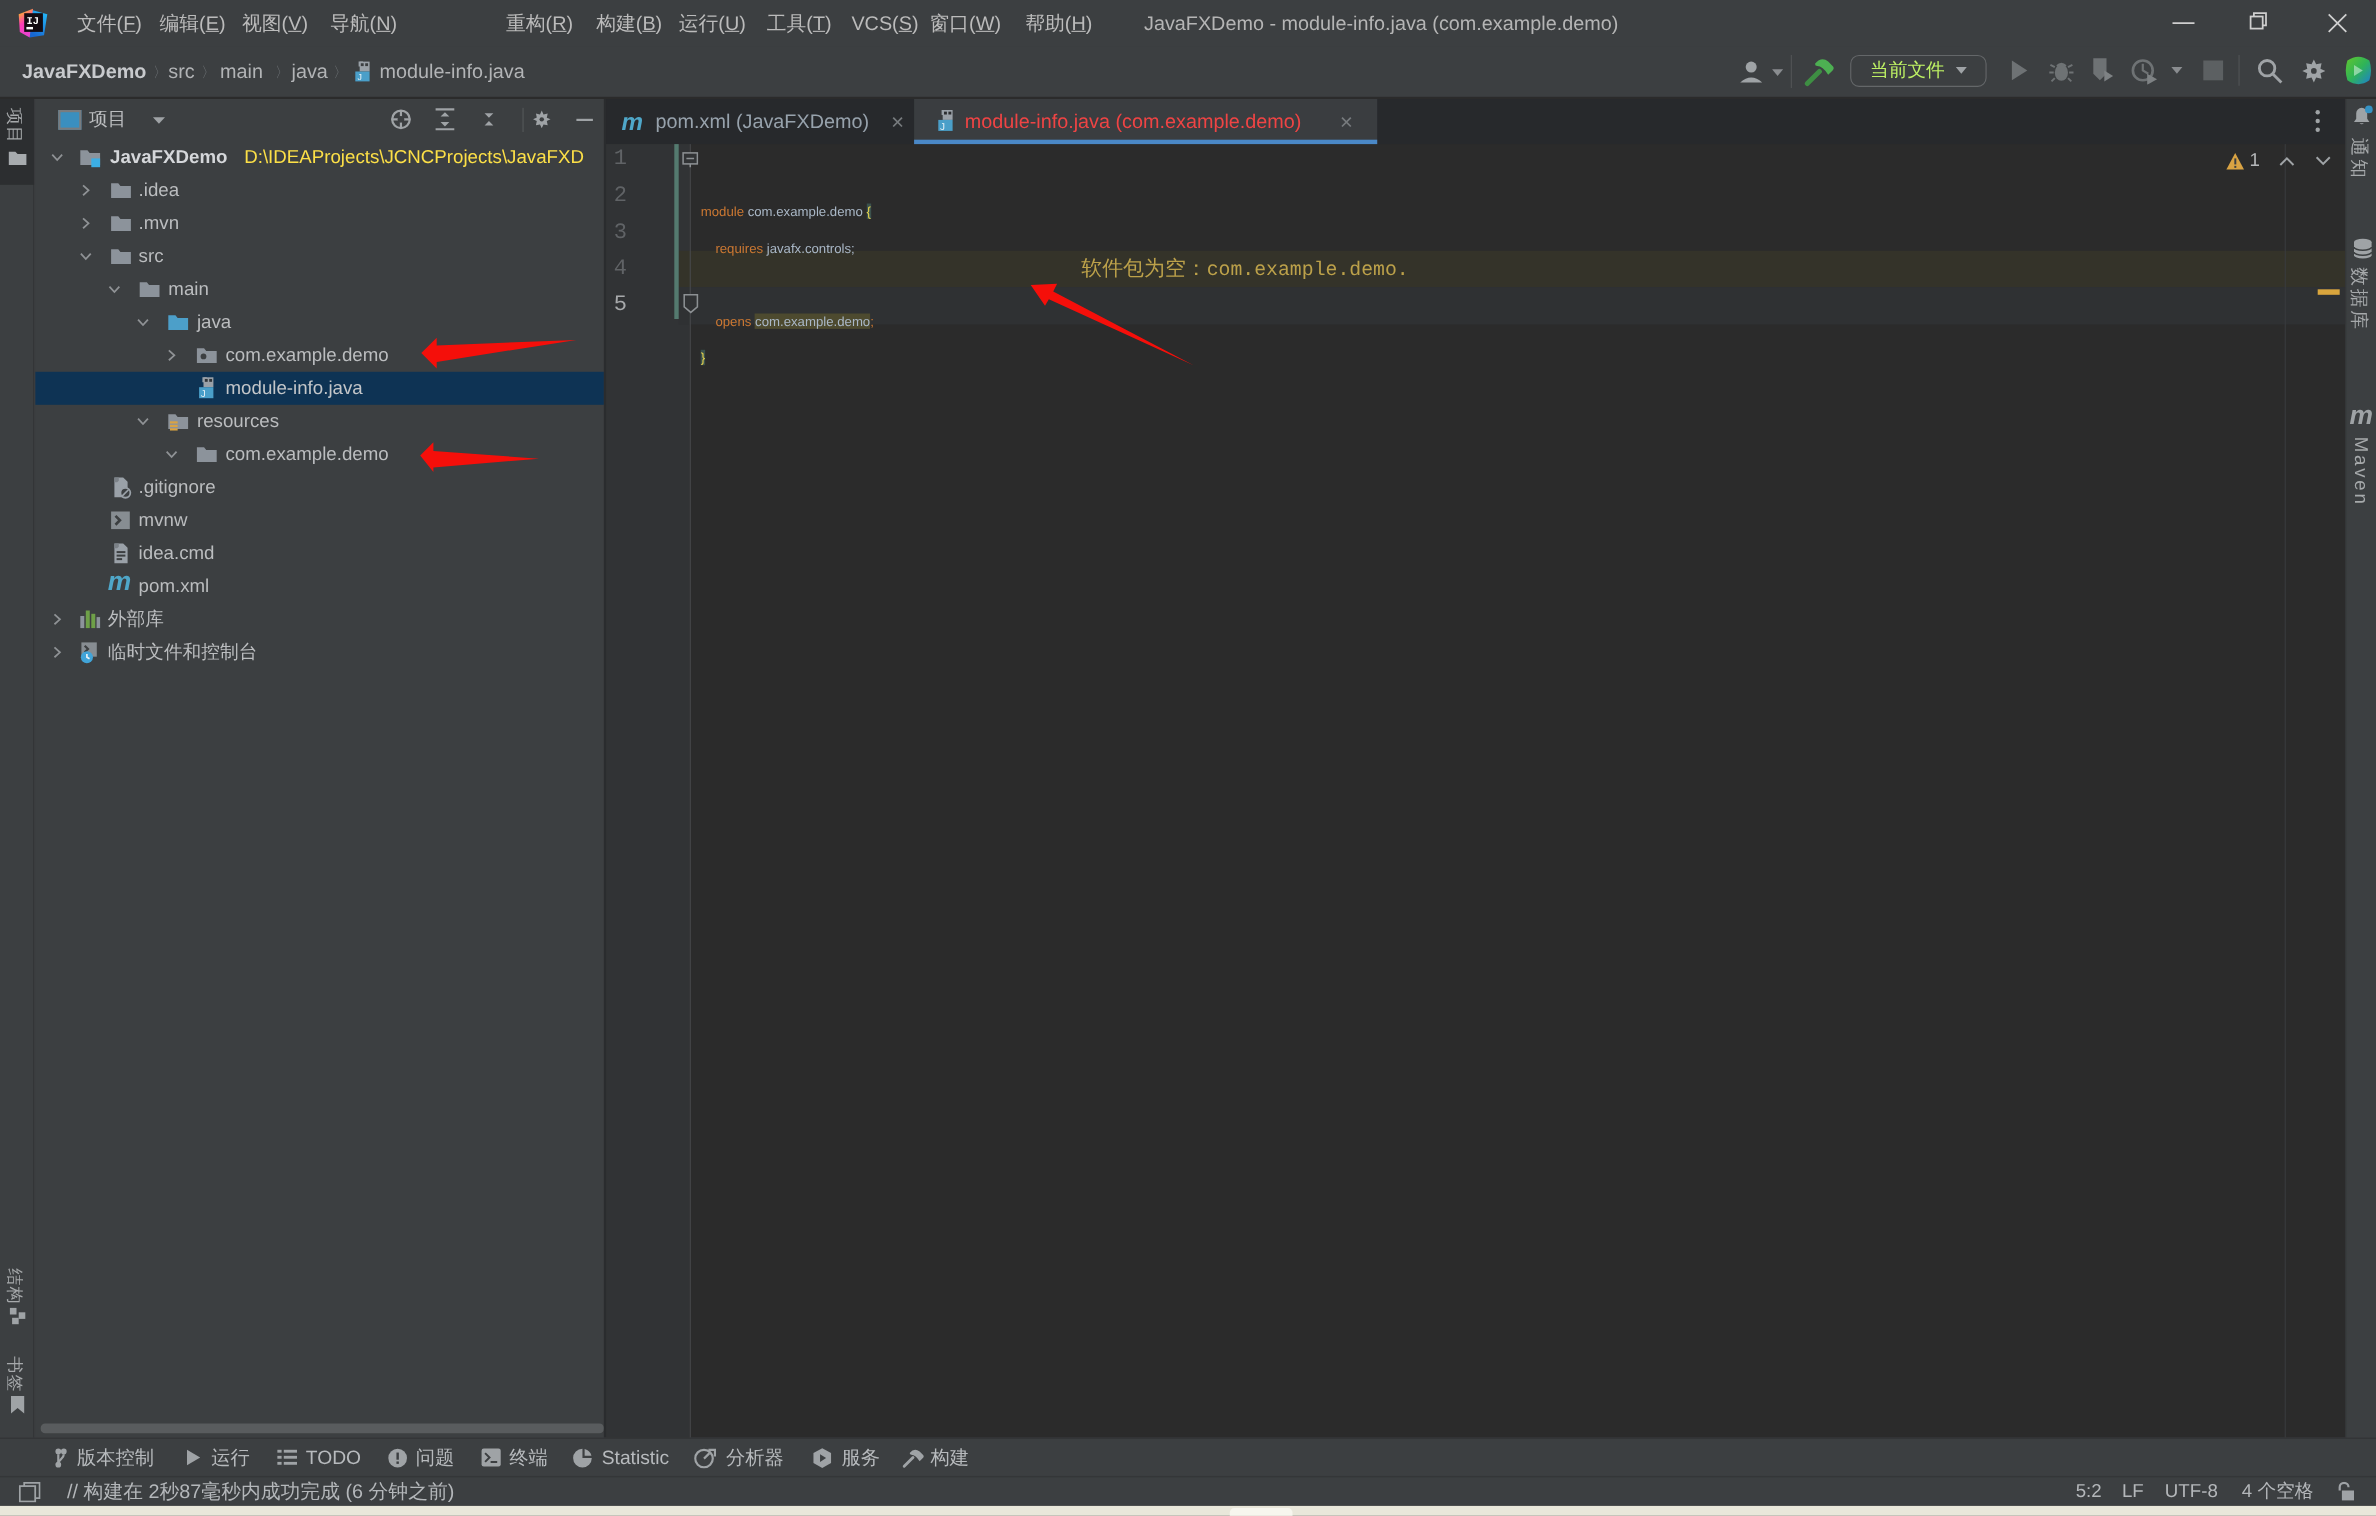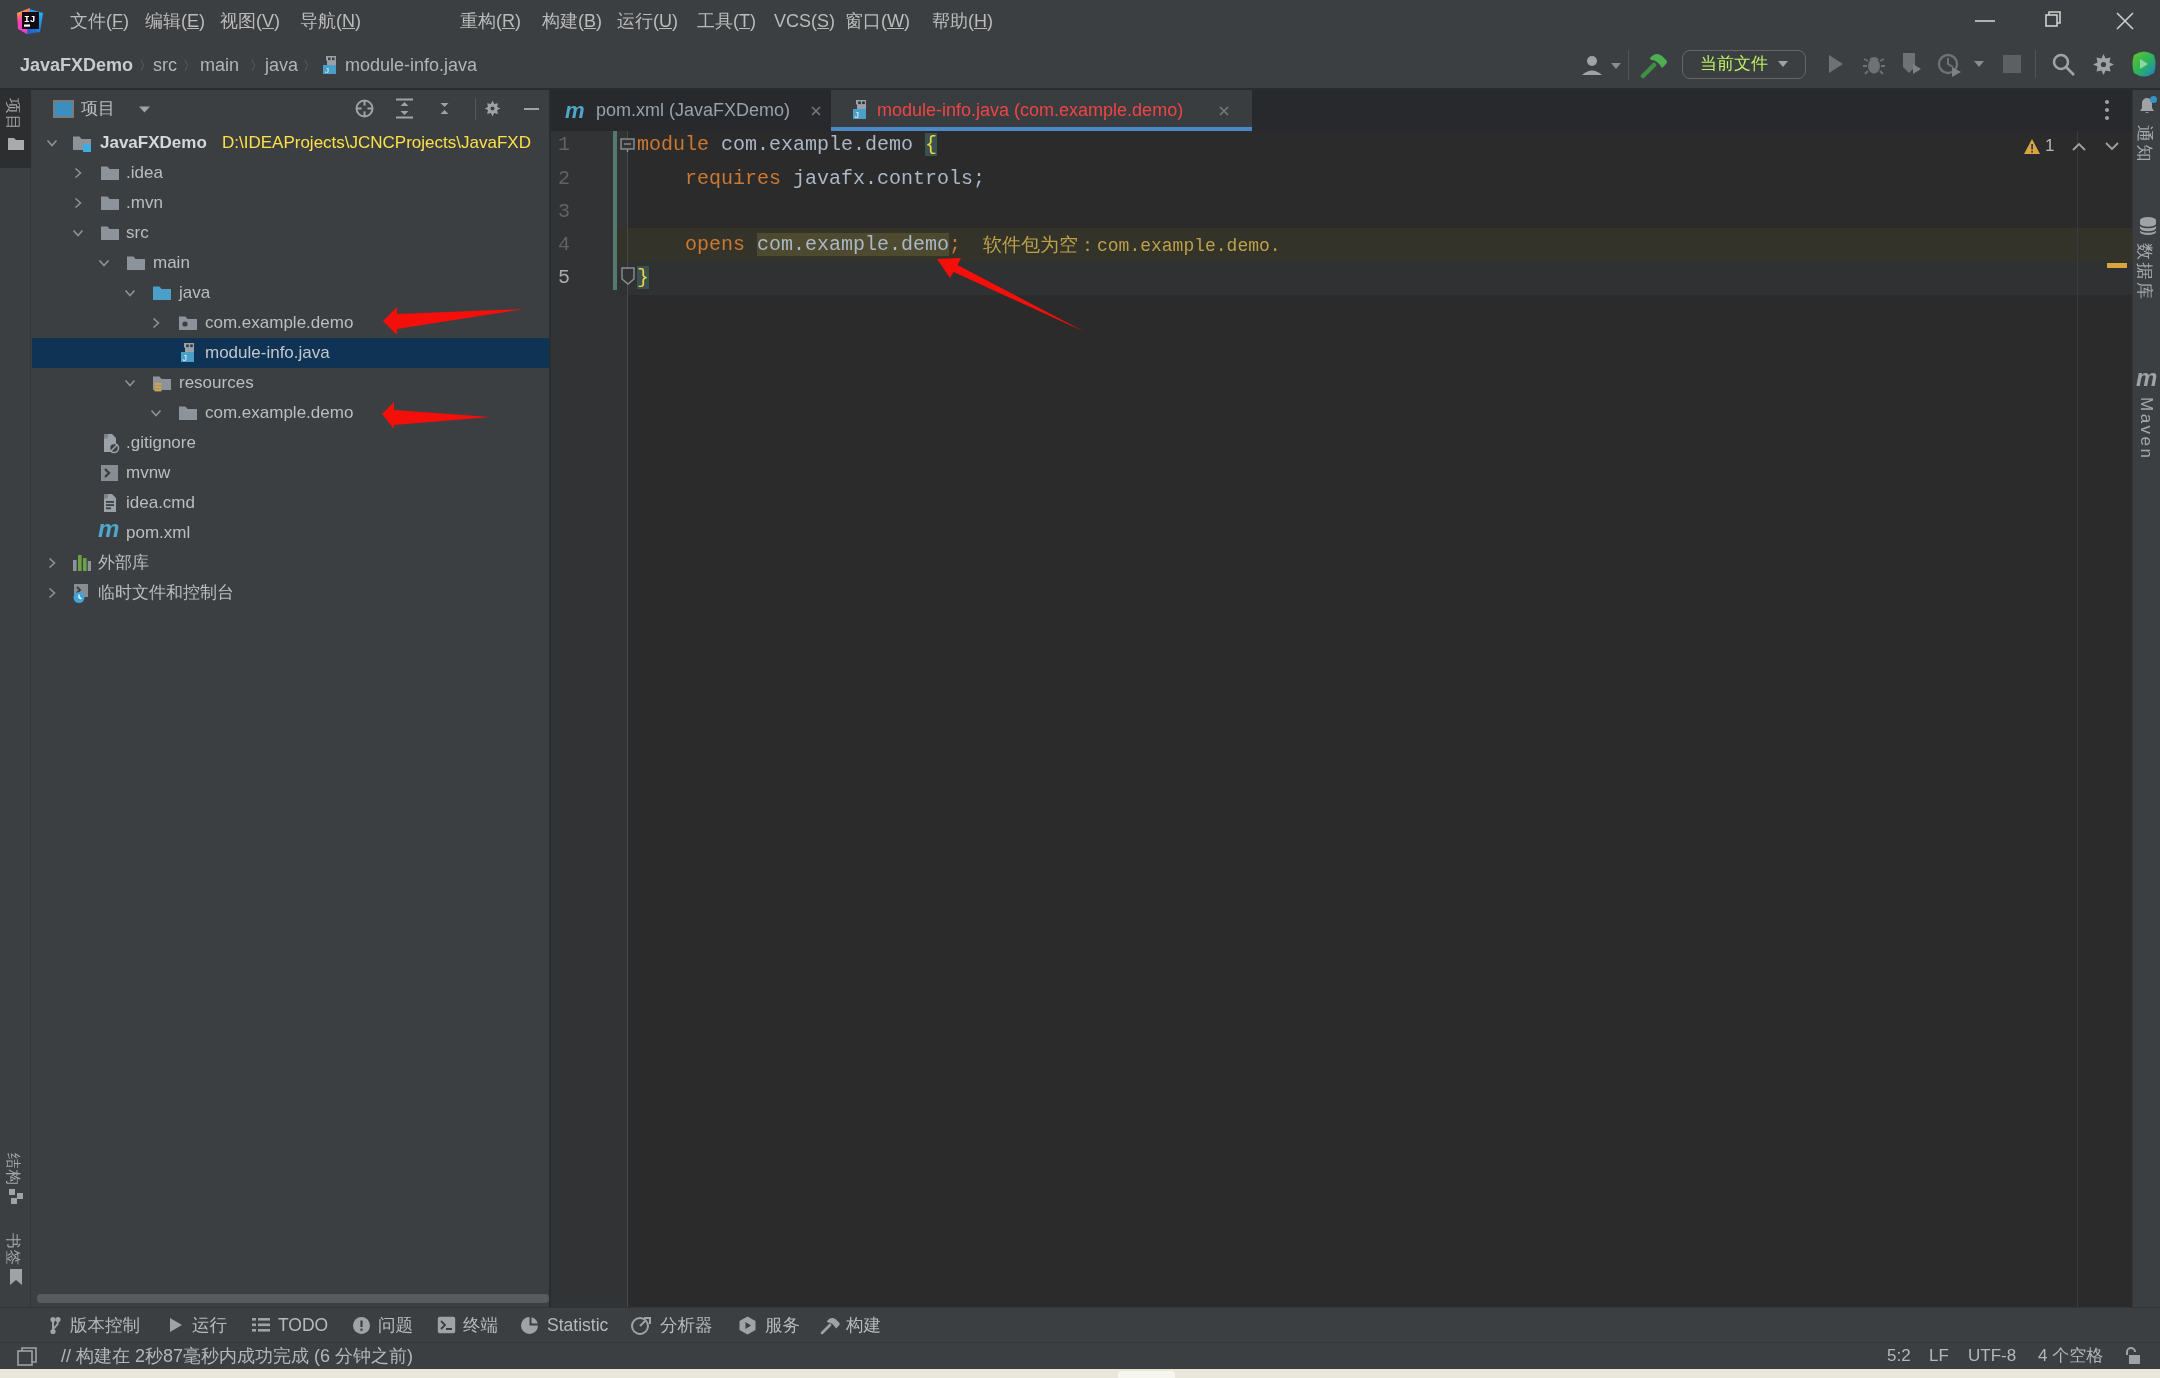--- a/index.html
+++ b/index.html
@@ -26,21 +26,21 @@
   .treerow { position:absolute; left:0; width:517px; height:30px; line-height:30px; color:#bbbdbf; font-size:17px; white-space:nowrap; }
   .treerow .nm { vertical-align:middle; }
   .chev { position:absolute; top:9px; width:12px; height:12px; }
   .ticon { position:absolute; top:4px; width:22px; height:22px; }
   #sep-panel { position:absolute; left:549px; top:90px; width:2px; height:1217px; background:#2a2c2e; }
   
   #editor { position:absolute; left:551px; top:90px; width:1581px; height:1217px; background:#2b2b2b; }
   #tabbar { position:absolute; left:0; top:0; width:1581px; height:41px; background:#27292c; }
   .tab { position:absolute; top:0; height:41px; line-height:41px; font-size:18px; white-space:nowrap; }
   #gutter { position:absolute; left:0; top:41px; width:76px; height:1176px; background:#313335; }
-  .codeline { position:absolute; font-family:Liberation Mono, monospace; font-size:20px; line-height:33.25px; height:34px; white-space:pre; }
+  .codeline { position:absolute; font-family:Liberation Sans, sans-serif; font-size:12px; line-height:33.25px; height:34px; white-space:pre;margin-top:48px; }
   .lnum { position:absolute; width:19px; text-align:right; font-family:"Liberation Mono", monospace; font-size:20px; line-height:33.25px; color:#606366; }
   .kw { color:#cc7832; }
   .pl { color:#a9b7c6; }
   .br { color:#e8d44c; background:#3b514d; }
   
   #rightstripe { position:absolute; left:2132px; top:90px; width:28px; height:1217px; background:#3c3f41; border-left:1px solid #333537; }
   
   #bottombar { position:absolute; left:0; top:1307px; width:2160px; height:34px; background:#3c3f41; border-top:1px solid #323436; }
   .bitem { position:absolute; top:0; height:34px; line-height:34px; color:#b7babd; font-size:17.5px; white-space:nowrap; }
   #statusbar { position:absolute; left:0; top:1342px; width:2160px; height:27px; background:#3c3f41; border-top:1px solid #333537; }
@@ -76,20 +76,21 @@
     <span class="menuitem" style="left:220px;">视图(<u>V</u>)</span>
     <span class="menuitem" style="left:300px;">导航(<u>N</u>)</span>
     <span class="menuitem" style="left:382px;margin-top:40px;">代码(<u>C</u>)</span>
     <span class="menuitem" style="left:460px;">重构(<u>R</u>)</span>
     <span class="menuitem" style="left:542px;">构建(<u>B</u>)</span>
     <span class="menuitem" style="left:617px;">运行(<u>U</u>)</span>
     <span class="menuitem" style="left:697px;">工具(<u>T</u>)</span>
     <span class="menuitem" style="left:774px;">VCS(<u>S</u>)</span>
     <span class="menuitem" style="left:845px;">窗口(<u>W</u>)</span>
     <span class="menuitem" style="left:932px;">帮助(<u>H</u>)</span>
+    <span id="wintitle">JavaFXDemo - module-info.java (com.example.demo)</span>
     <svg class="abs" style="left:1970px;top:0;" width="180" height="42" viewBox="0 0 180 42">
       <line x1="5" y1="21" x2="25" y2="21" stroke="#cfcfcf" stroke-width="1.6"></line>
       <rect x="76" y="15" width="11" height="11" fill="none" stroke="#cfcfcf" stroke-width="1.6"></rect>
       <path d="M79,15 v-3 h11 v11 h-3" fill="none" stroke="#cfcfcf" stroke-width="1.6"></path>
       <path d="M147,13 L163,29 M163,13 L147,29" stroke="#cfcfcf" stroke-width="1.6"></path>
     </svg>
   </div>
   <div id="toolbar">
     <span class="crumb" style="left:20px;color:#c8cacd;font-weight:bold;">JavaFXDemo</span>
     <span class="crumb crumbsep" style="left:139px;">〉</span>

